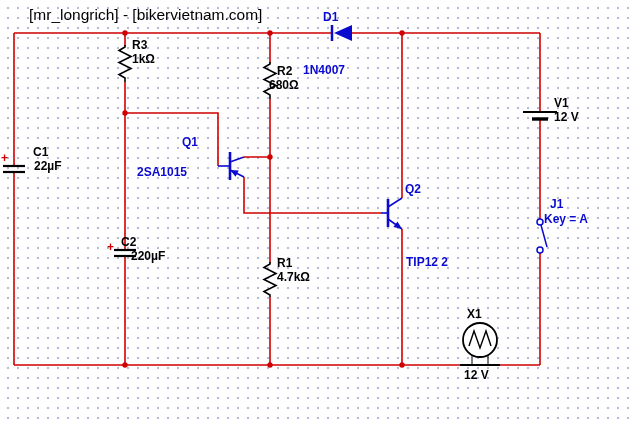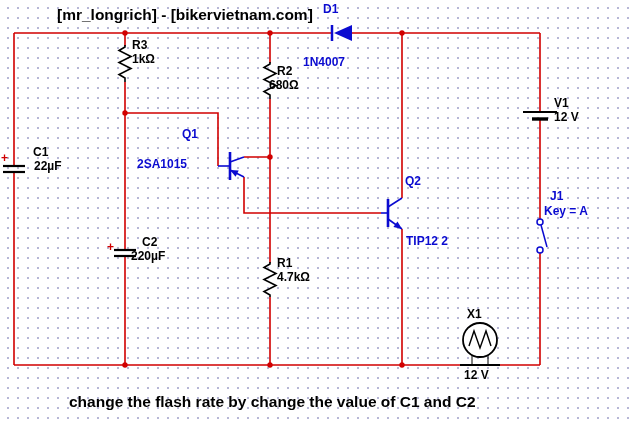--- a/index.html
+++ b/index.html
@@ -7,23 +7,23 @@
     position:relative;width:632px;height:421px;overflow:hidden;background:#ffffff;
     background-image:radial-gradient(circle,#b6b6d6 1px,transparent 1.4px);
     background-size:10px 10px;background-position:3px 3px;
     font-family:"Liberation Sans",sans-serif;
   }
   .canvas svg{position:absolute;left:0;top:0;}
   .lbl{
     position:absolute;font-size:12px;font-weight:bold;color:#000;
     line-height:1.1;white-space:nowrap;
   }
-  .blue{color:#0b0bd0;}
+  .blue{color:#0b0bd0;margin-top:8px;}
   .red{color:#d10000;}
-  .plain{font-size:15.5px;font-weight:700;color:#000;margin-left:28px;}
+  .plain{font-size:15.5px;font-weight:400;color:#000;}
 </style>
 </head>
 <body>
 
 <div class="canvas">
 
   <svg width="632" height="421" viewBox="0 0 632 421">
 
     <g stroke="#d10000" stroke-width="1.6" fill="none">
       <path d="M14,33 H332 M352,33 H540 M14,33 V166 M14,172 V365 M14,365 H540 M540,33 V112 M540,119 V219 M540,253 V365"></path>
@@ -95,47 +95,46 @@
     <g stroke="#000" fill="none">
       <circle cx="480" cy="340" r="17" stroke-width="1.8" fill="#ffffff"></circle>
       <polyline points="469,346 474,331 480,348 486,331 491,346" stroke-width="1.4"></polyline>
       <line x1="472" y1="355" x2="472" y2="364"></line>
       <line x1="488" y1="355" x2="488" y2="364"></line>
       <line x1="460" y1="365" x2="500" y2="365" stroke-width="2.2"></line>
     </g>
   </svg>
 
   <div class="lbl plain" style="left:29px;top:6px">[mr_longrich] - [bikervietnam.com]</div>
-  <div class="lbl plain" style="left:41px;top:393px">change the flash rate by change the value of C1 and C2</div>
 
   <div class="lbl" style="left:132px;top:39px">R3</div>
   <div class="lbl" style="left:132px;top:53px">1kΩ</div>
 
   <div class="lbl" style="left:277px;top:65px">R2</div>
   <div class="lbl" style="left:269px;top:79px">680Ω</div>
 
   <div class="lbl" style="left:277px;top:257px">R1</div>
   <div class="lbl" style="left:277px;top:271px">4.7kΩ</div>
 
   <div class="lbl" style="left:33px;top:146px">C1</div>
   <div class="lbl" style="left:34px;top:160px">22µF</div>
   <div class="lbl red" style="left:1px;top:152px">+</div>
 
-  <div class="lbl" style="left:142px;top:236px">C2</div>
+  <div class="lbl" style="left:121px;top:236px">C2</div>
   <div class="lbl" style="left:131px;top:250px">220µF</div>
   <div class="lbl red" style="left:107px;top:241px">+</div>
 
   <div class="lbl blue" style="left:323px;top:3px">D1</div>
   <div class="lbl blue" style="left:303px;top:56px">1N4007</div>
 
   <div class="lbl blue" style="left:182px;top:128px">Q1</div>
   <div class="lbl blue" style="left:137px;top:158px">2SA1015</div>
 
   <div class="lbl blue" style="left:405px;top:175px">Q2</div>
-  <div class="lbl blue" style="left:406px;top:235px">TIP12 2</div>
+  <div class="lbl blue" style="left:406px;top:248px">TIP12 2</div>
 
   <div class="lbl" style="left:554px;top:97px">V1</div>
   <div class="lbl" style="left:554px;top:111px">12 V</div>
 
   <div class="lbl blue" style="left:550px;top:190px">J1</div>
   <div class="lbl blue" style="left:544px;top:205px">Key = A</div>
 
   <div class="lbl" style="left:467px;top:308px">X1</div>
   <div class="lbl" style="left:464px;top:369px">12 V</div>
 

